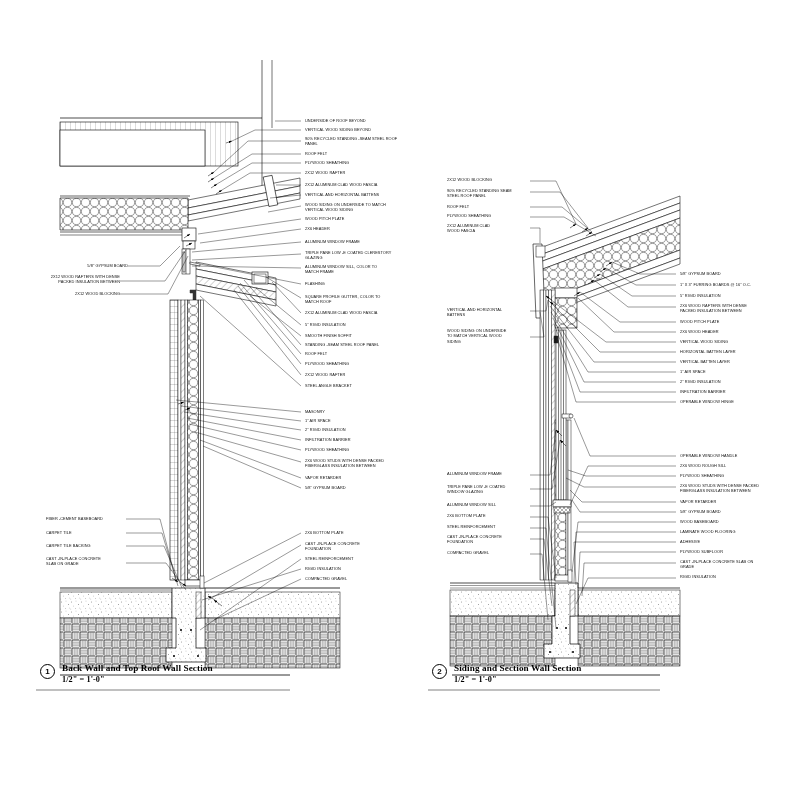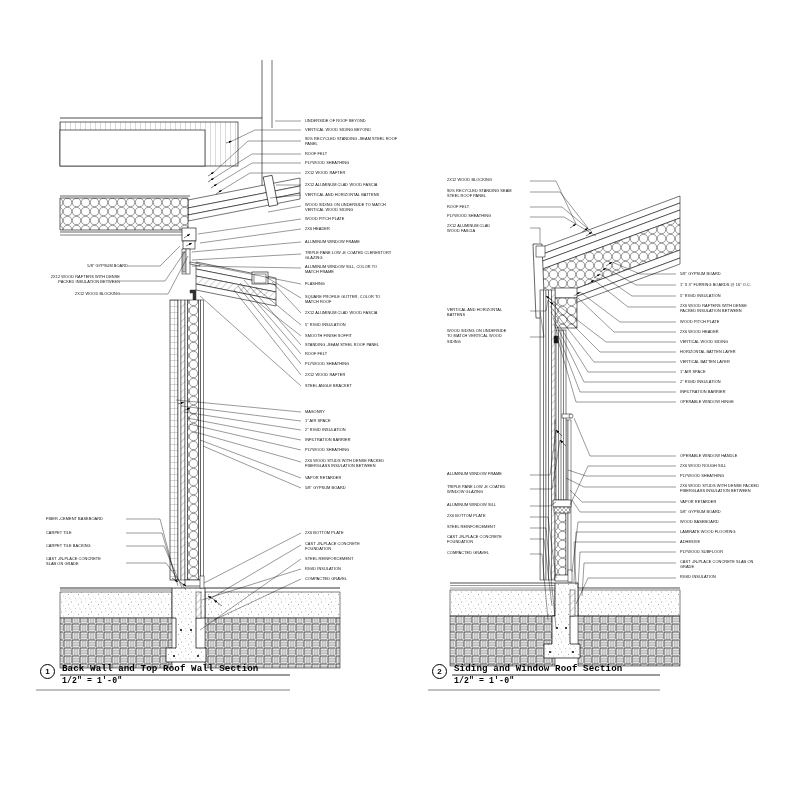--- a/index.html
+++ b/index.html
@@ -37,21 +37,21 @@
     letter-spacing: 0.06px;
     color: #111111;
     white-space: pre-line;
     text-transform: uppercase;
   }
   .lbl.r {
     text-align: right;
   }
   .title-block {
     position: absolute;
-    font-family: Liberation Mono, monospace;
+    font-family: Liberation Serif, serif;
     color: #000;
   }
   .title-name {
     font-size: 9.2px;
     font-weight: bold;
     letter-spacing: 0.1px;
     white-space: nowrap;
   }
   .title-scale {
     font-size: 8.2px;
@@ -555,17 +555,17 @@
   </div>
   <div class="title-block" style="left:62px;top:663px;">
     <div class="title-name">Back Wall and Top Roof Wall Section</div>
     <div class="title-scale" style="margin-top:2px;">1/2" = 1'-0"</div>
   </div>
 
   <div class="title-num" style="left:432px;top:664px;">
     <span>2</span>
   </div>
   <div class="title-block" style="left:454px;top:663px;">
-    <div class="title-name">Siding and Window Roof Section</div>
+    <div class="title-name">Siding and Section Wall Section</div>
     <div class="title-scale" style="margin-top:2px;">1/2" = 1'-0"</div>
   </div>
 
 </div>
 
 </body></html>

